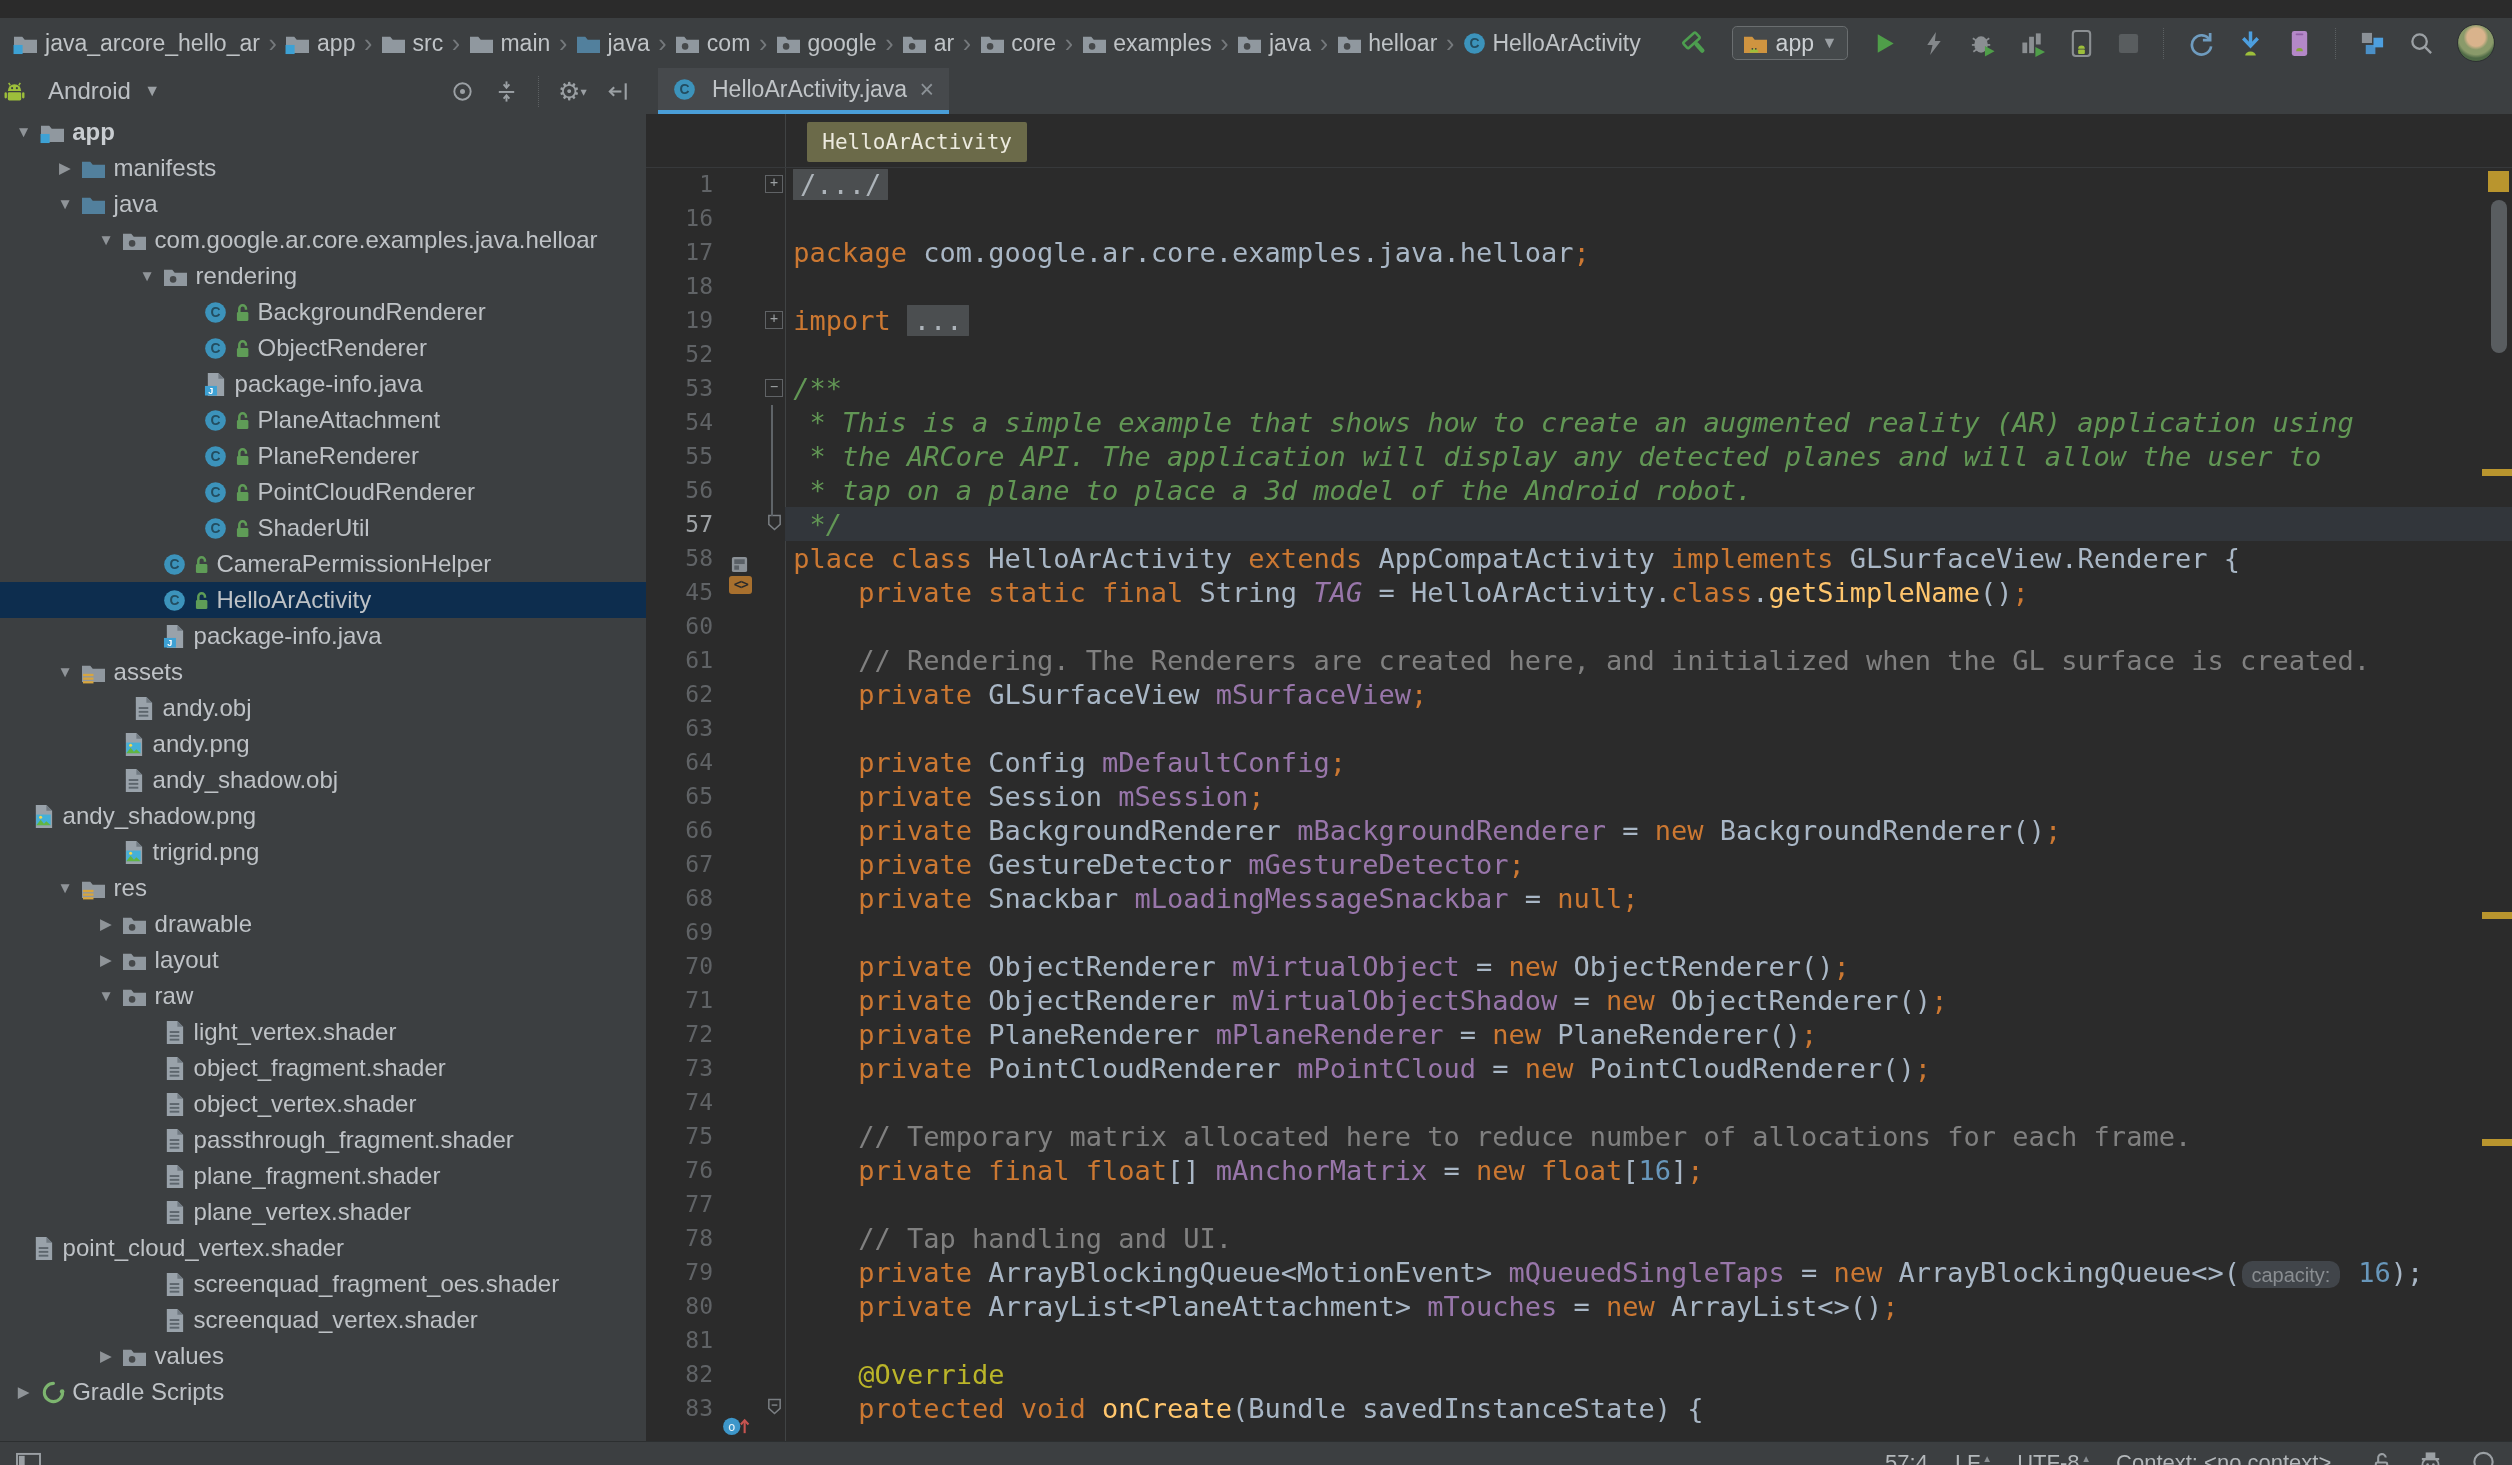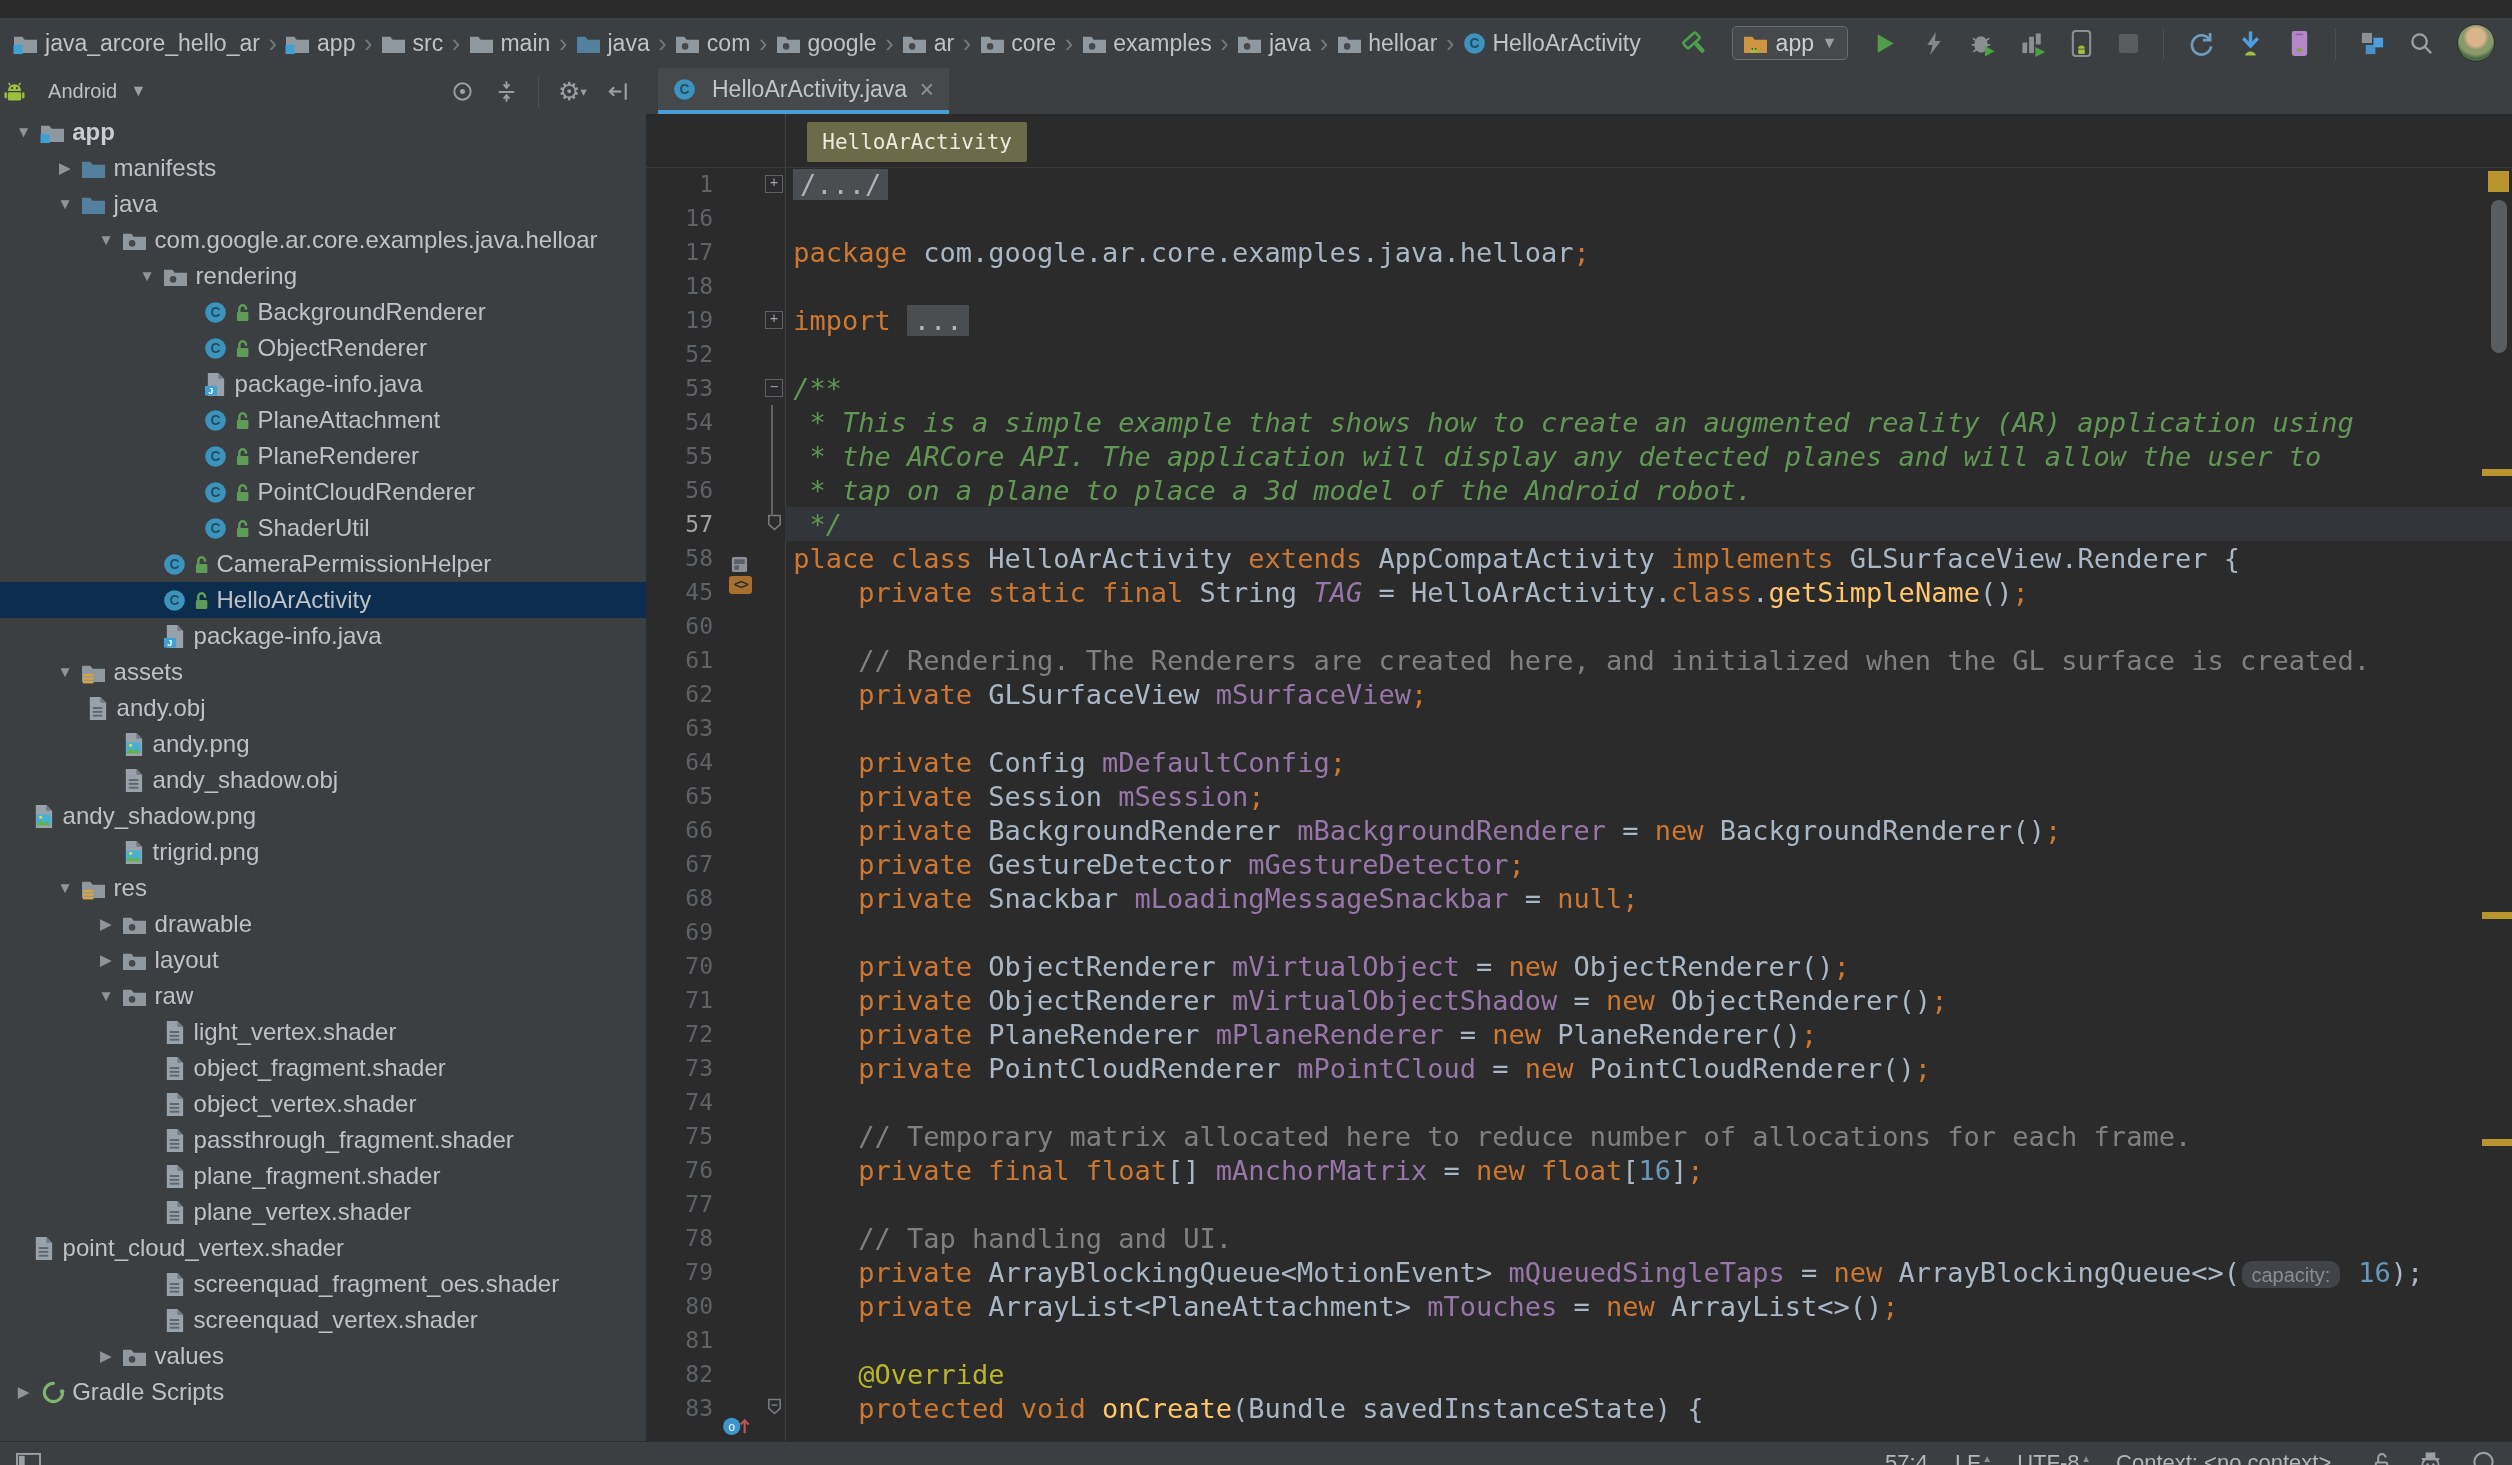--- a/index.html
+++ b/index.html
@@ -17,21 +17,21 @@
   .tb-sep{border-left:1.9px dotted #5c6062;height:31px;}
   #run-chip{display:flex;align-items:center;gap:7.6px;background:#45494b;border:1px solid #6a6e70;
     border-radius:4.8px;padding:2.9px 9.6px;color:#ccd0d3;font-size:23px;}
   #run-chip .caret{color:#9ba0a4;font-size:16px;}
   #avatar{width:36px;height:36px;border-radius:50%;border:1px solid #2d3032;
     background:radial-gradient(circle at 50% 34%, #d9b38c 0 30%, #8a9a6a 42% 58%, #4f6a46 70%);}
 
   
   #panel-header{position:absolute;left:0;top:50px;width:646px;height:46px;background:#3c3f41;
     border-bottom:1px solid #2f3234;border-right:1px solid #323537;display:flex;align-items:center;}
-  #panel-header .title{color:#bdc1c5;font-size:20px;margin-left:11.5px;}
+  #panel-header .title{color:#bdc1c5;font-size:24px;margin-left:11.5px;}
   #panel-header .caret{color:#9ba0a4;font-size:16px;margin-left:13.4px;}
   #panel-header .spacer{flex:1;}
   #panel-header .actions{display:flex;align-items:center;gap:19px;padding-right:15.3px;}
   #panel-header .glyph{color:#9ba0a4;font-size:25px;line-height:1;}
   #panel-header .mini{color:#9ba0a4;font-size:12.4px;}
 
   #tabbar{position:absolute;left:646px;top:50px;width:1867px;height:46px;background:#3c3f41;
     border-bottom:1px solid #323537;display:flex;align-items:flex-end;}
   #tab-active{margin-left:11.5px;height:46px;display:flex;align-items:center;gap:8.6px;padding:0 15.3px;
     background:#46494c;border-bottom:4.8px solid #4a9ed8;box-sizing:border-box;}
@@ -599,21 +599,21 @@
             <path d="M1 22 V5 h8.6 l2.6 3 H25 v14 Z" fill="#90989f"></path>
             <g stroke="#d7a53f" stroke-width="2.4">
               <path d="M2 14.6 h11"></path>
               <path d="M2 18.4 h11"></path>
               <path d="M2 22.2 h11"></path>
             </g>
           </svg>
         </span>
         <span class="tlabel">assets</span>
       </div>
-      <div class="trow" style="padding-left: 54px;">
+      <div class="trow" style="padding-left: 100px;">
         <span class="tchev"></span>
         <span class="ticon">
           <svg width="23" height="25" viewBox="0 0 24 26">
             <path d="M4 1 h11 l6 6 v18 H4 Z" fill="#99a2aa"></path>
             <path d="M15 1 v6 h6 Z" fill="#707981"></path>
             <g stroke="#5d666d" stroke-width="2">
               <path d="M7 12.5 h10"></path>
               <path d="M7 16.5 h10"></path>
               <path d="M7 20.5 h10"></path>
             </g>

